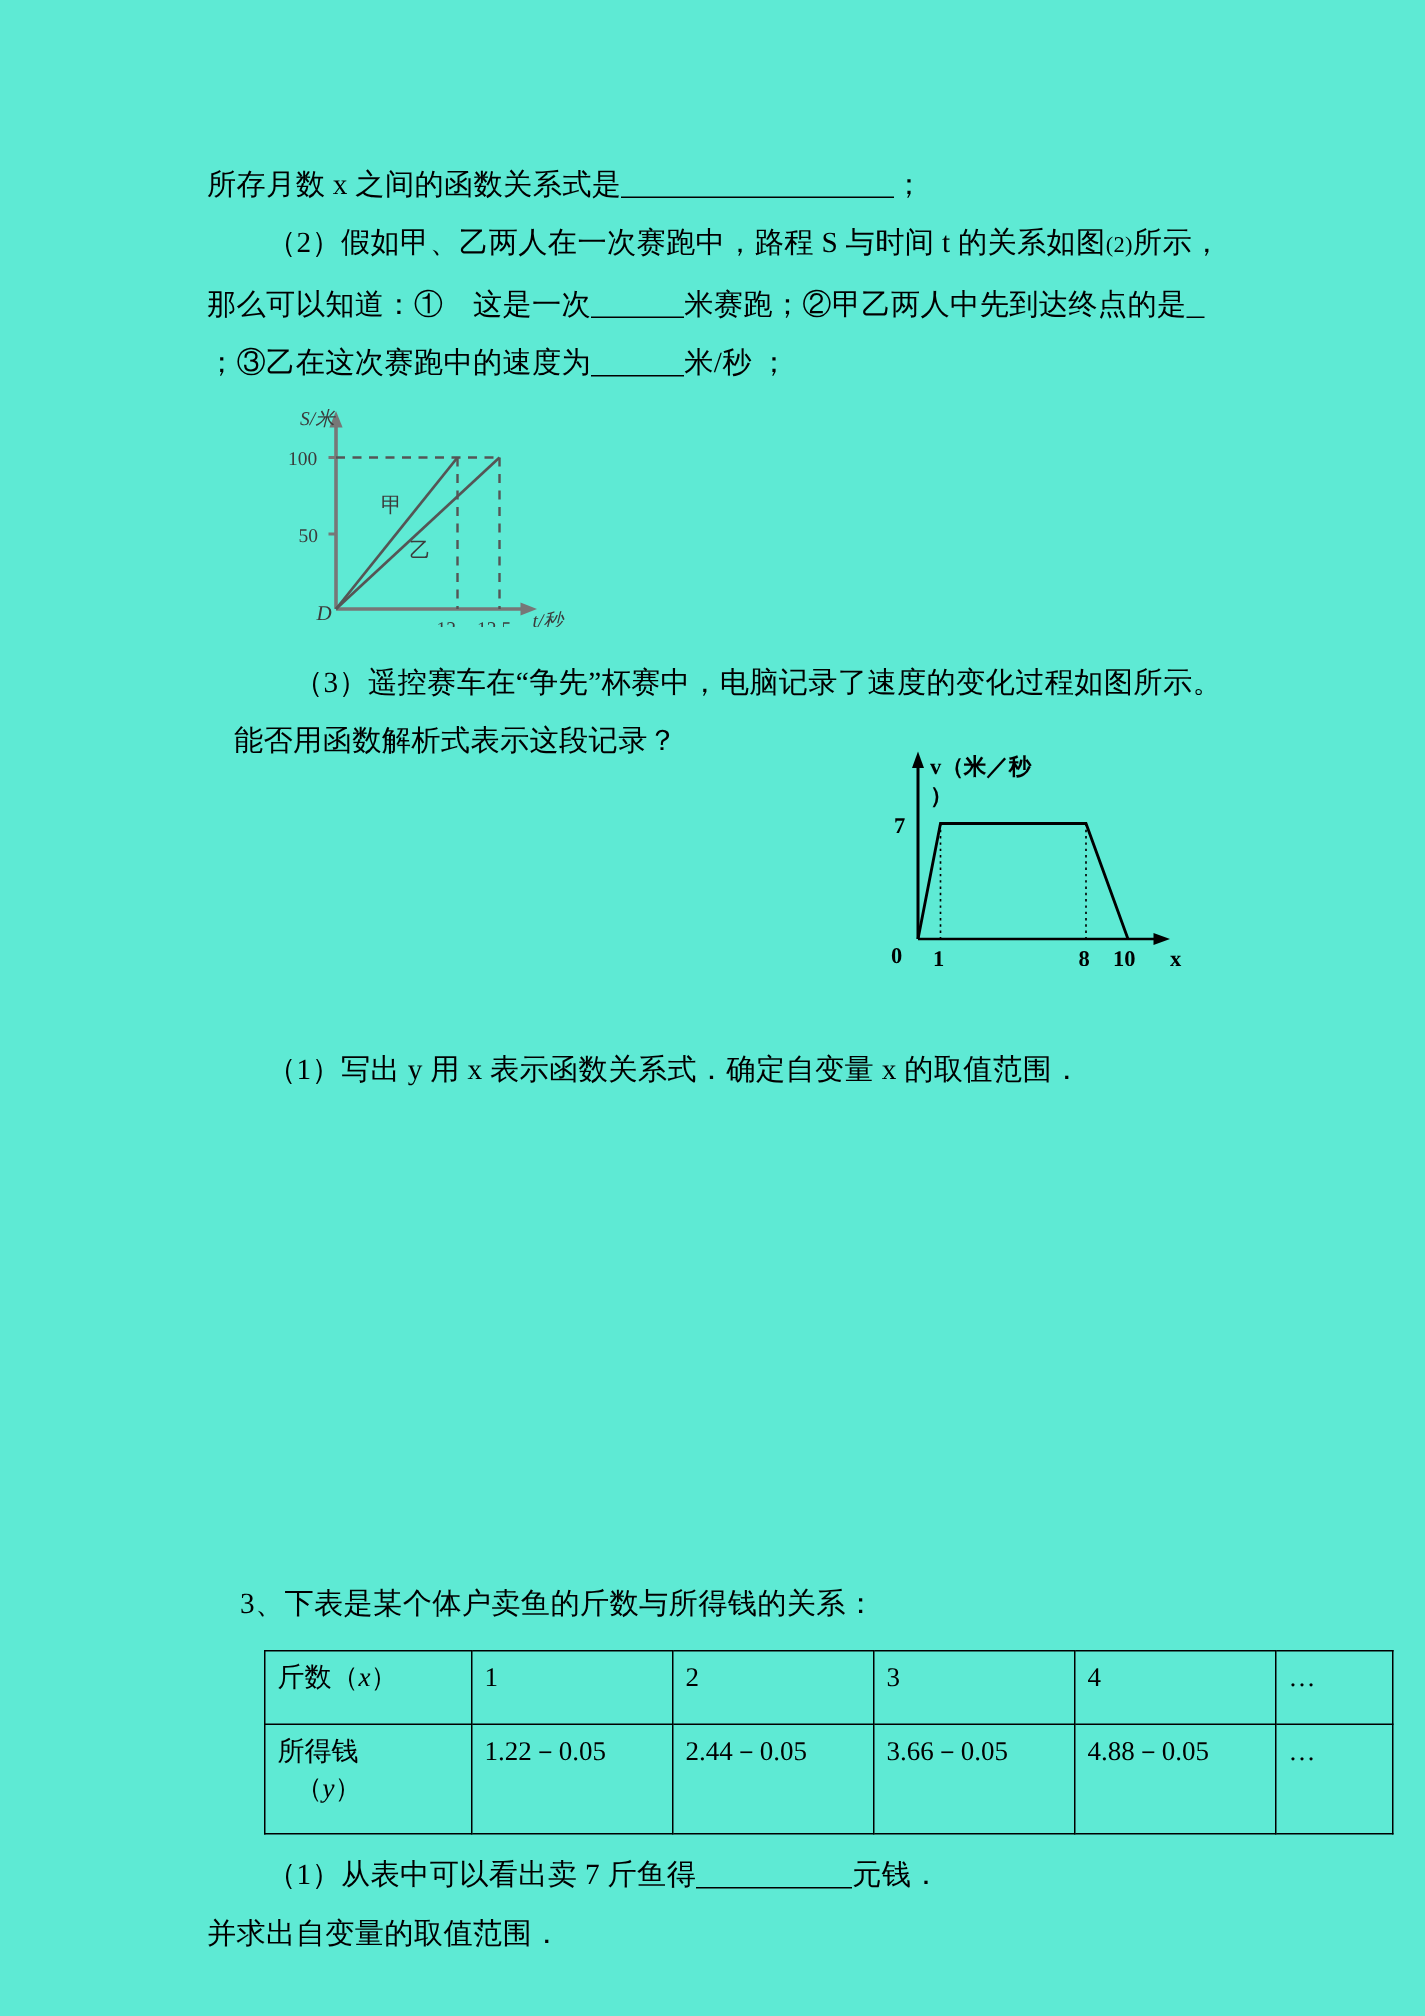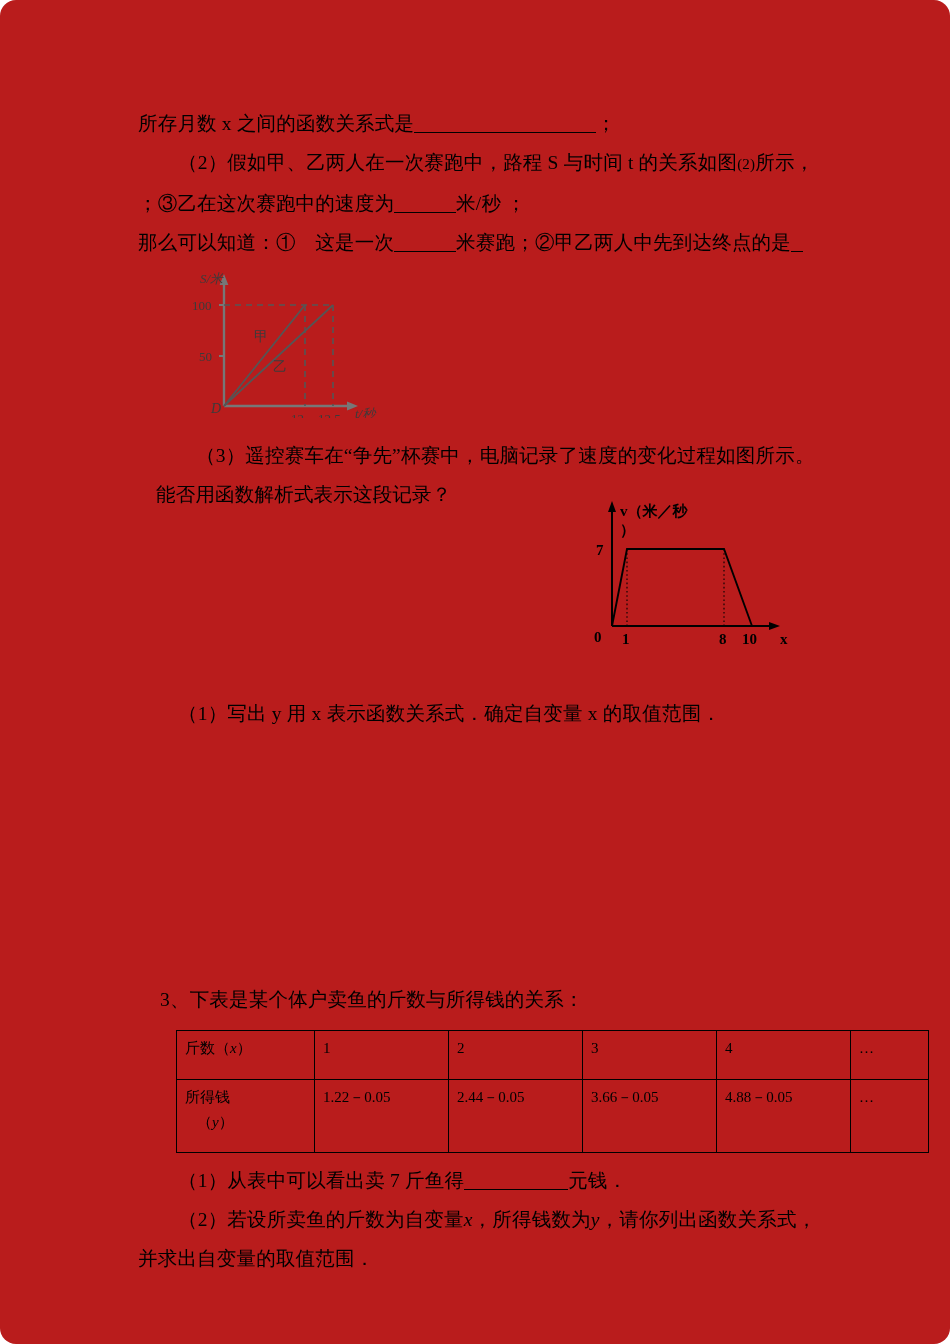--- a/index.html
+++ b/index.html
@@ -13,22 +13,21 @@
     font-family: "Liberation Serif", "DejaVu Serif", serif;
     color: #000000;
     position: relative;
     overflow: hidden;
   }
   .page {
     position: absolute;
     left: 0; top: 0;
     width: 950px;
     height: 1344px;
-    background: #b91c1c;
-    border-radius: 16px;
+    background: #5eead4;
   }
   p.line {
     margin: 0;
     font-size: 19.5px;
     line-height: 39px;
     letter-spacing: 0.2px;
     white-space: pre-wrap;
   }
   .indent { text-indent: 40px; }
   .blank-m  { display: inline-block; border-bottom: 1px solid #000; width: 62px; vertical-align: -3px; }
@@ -64,32 +63,32 @@
   }
   .svg-txt-gray {
     font-family: "Liberation Serif", "DejaVu Serif", serif;
     fill: #3b3b3b;
   }
 
   
   .blk-q1    { position: absolute; left: 138px; top: 104px;  width: 700px; }
   .blk-q3txt { position: absolute; left: 138px; top: 436px;  width: 700px; margin-left: 18px; }
   .blk-q2    { position: absolute; left: 138px; top: 694px;  width: 700px; }
-  .blk-q3    { position: absolute; left: 138px; top: 980px; width: 700px; }
+  .blk-q3    { position: absolute; left: 138px; top: 1050px; width: 700px; }
 
   
   table.fish {
     border-collapse: collapse;
     width: 658px;
     margin: 11px 0 0 38px;
     table-layout: fixed;
   }
   table.fish td {
     border: 1px solid #000;
-    font-size: 15px;
+    font-size: 18px;
     padding: 5px 7px 5px 8px;
     vertical-align: top;
     line-height: 25px;
   }
   table.fish tr.r1 td { height: 38px; }
   table.fish tr.r2 td { height: 62px; }
   .col-head { width: 122px; }
   .col-v    { width: 118px; }
   .col-dots { width: 62px; }
   .ital { font-style: italic; }
@@ -99,23 +98,23 @@
 <body>
 
 <div class="page">
 
   <div class="blk-q1">
 
     <p class="line"><span>所存月数 x 之间的函数关系式是</span><span class="blank-l"></span><span>；</span></p>
 
     <p class="line indent"><span>（2）假如甲、乙两人在一次赛跑中，路程 S 与时间 t 的关系如图</span><span class="small-paren">(2)</span><span>所示，</span></p>
 
+    <p class="line"><span>那么可以知道：①　这是一次</span><span class="blank-m"></span><span>米赛跑；②甲乙两人中先到达终点的是</span><span class="blank-xs"></span></p>
+
     <p class="line"><span>；③乙在这次赛跑中的速度为</span><span class="blank-m"></span><span>米/秒 ；</span></p>
-
-    <p class="line"><span>那么可以知道：①　这是一次</span><span class="blank-m"></span><span>米赛跑；②甲乙两人中先到达终点的是</span><span class="blank-xs"></span></p>
   </div>
 
   <div class="chart1-wrap">
     <svg width="250" height="150" viewBox="0 0 250 150" xmlns="http://www.w3.org/2000/svg">
 
       <line x1="46" y1="138" x2="46" y2="14" stroke="#777777" stroke-width="2.4"></line>
       <polygon points="46,6 41.6,17 50.4,17" fill="#777777"></polygon>
 
       <line x1="46" y1="138" x2="172" y2="138" stroke="#777777" stroke-width="2.4"></line>
       <polygon points="180,138 169,133.6 169,142.4" fill="#777777"></polygon>
@@ -197,18 +196,17 @@
           <td class="col-v">2.44－0.05</td>
           <td class="col-v">3.66－0.05</td>
           <td class="col-v">4.88－0.05</td>
           <td class="col-dots ctr-dots">…</td>
         </tr>
       </tbody>
     </table>
 
     <p class="line indent" style="margin-top:8px"><span>（1）从表中可以看出卖 7 斤鱼得</span><span class="blank-tb"></span><span>元钱．</span></p>
 
-    <p class="line indent"><span>（2）若设所卖鱼的斤数为自变量</span><span class="ital">x</span><span>，所得钱数为</span><span class="ital">y</span><span>，请你列出函数关系式，</span></p>
 
     <p class="line">并求出自变量的取值范围．</p>
   </div>
 
 </div>
 
 </body></html>

